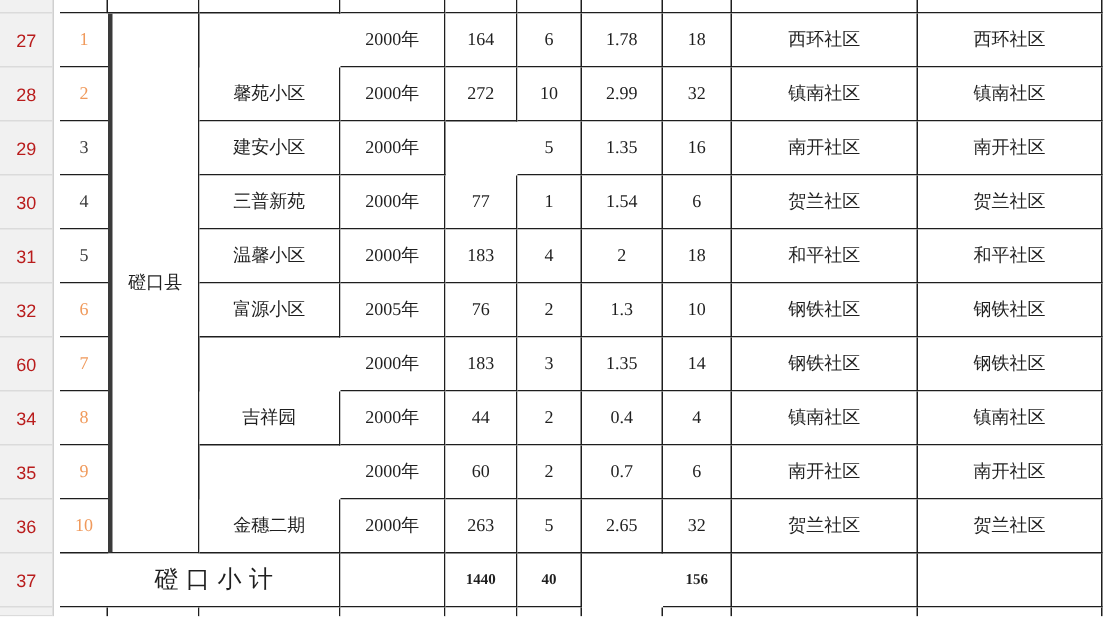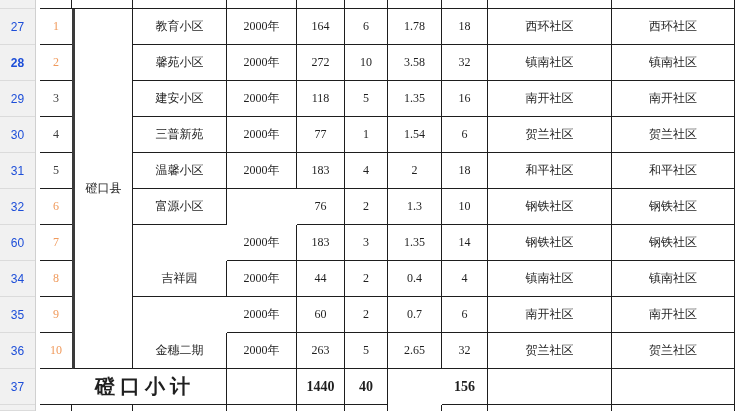--- a/index.html
+++ b/index.html
@@ -11,21 +11,21 @@
   
   #gutter{
     position:absolute;left:0;top:0;width:36px;height:411px;
     background:#F1F1F1;border-right:1px solid #D0D0D0;box-sizing:border-box;
     display:flex;flex-direction:column;
     font-family:"Liberation Sans","DejaVu Sans",sans-serif;
   }
   .gcell{
     box-sizing:border-box;width:100%;
     display:flex;align-items:center;justify-content:center;
-    font-size:12px;color:#1d4ed8;border-bottom:1px solid #DBDBDB;
+    font-size:12px;color:#b91c1c;border-bottom:1px solid #DBDBDB;
   }
   
   #grid{
     position:absolute;left:40px;top:0;width:695px;height:411px;
     display:grid;
     grid-template-columns:32px 61px 94px 70px 48px 43px 54px 46px 124px 123px;
     grid-template-rows:9px repeat(10,36px) 36px 6px;
   }
   .cell{
     box-sizing:border-box;display:flex;align-items:center;justify-content:center;
@@ -36,34 +36,34 @@
   .no-right{border-right:none;}
   .no-bottom{border-bottom:none;}
   .county-cell{
     grid-column:2;grid-row:2/12;
     border-left:3px solid #3A3A3A;
   }
   .seq-orange{color:#F09A5C;}
   .seq-dark{color:#3C3C3C;}
   .subtotal-label{
     grid-column:1/4;grid-row:12;
-    font-weight:bold;font-size:20px;letter-spacing:5px;padding-left:24px;
+    font-weight:normal;font-size:16px;letter-spacing:5px;padding-left:24px;
   }
-  .subtotal-num{font-weight:bold;font-size:14px;}
+  .subtotal-num{font-weight:bold;font-size:10px;}
   .r12{grid-row:12;}
 </style>
 </head>
 <body>
 
 <div id="sheet">
 
   <div id="gutter">
       <div class="gcell" style="height: 9px;"></div>
       <div class="gcell" style="height: 36px;">27</div>
-      <div class="gcell" style="height: 36px; font-weight: bold;">28</div>
+      <div class="gcell" style="height: 36px;">28</div>
       <div class="gcell" style="height: 36px;">29</div>
       <div class="gcell" style="height: 36px;">30</div>
       <div class="gcell" style="height: 36px;">31</div>
       <div class="gcell" style="height: 36px;">32</div>
       <div class="gcell" style="height: 36px;">60</div>
       <div class="gcell" style="height: 36px;">34</div>
       <div class="gcell" style="height: 36px;">35</div>
       <div class="gcell" style="height: 36px;">36</div>
       <div class="gcell" style="height: 36px;">37</div>
       <div class="gcell" style="height: 6px;"></div>
@@ -84,59 +84,58 @@
       <div class="cell" style="grid-area: 1 / 2;"></div>
       <div class="cell" style="grid-area: 1 / 3;"></div>
       <div class="cell" style="grid-area: 1 / 4;"></div>
       <div class="cell" style="grid-area: 1 / 5;"></div>
       <div class="cell" style="grid-area: 1 / 6;"></div>
       <div class="cell" style="grid-area: 1 / 7;"></div>
       <div class="cell" style="grid-area: 1 / 8;"></div>
       <div class="cell" style="grid-area: 1 / 9;"></div>
       <div class="cell" style="grid-area: 1 / 10;"></div>
       <div class="cell no-right seq-orange" style="grid-area: 2 / 1;">1</div>
-      <div class="cell" style="grid-area: 2 / 3;">教育小区</div>
       <div class="cell" style="grid-area: 2 / 4;">2000年</div>
       <div class="cell no-right seq-orange" style="grid-area: 3 / 1;">2</div>
       <div class="cell" style="grid-area: 3 / 3; text-align: right;">馨苑小区</div>
       <div class="cell" style="grid-area: 3 / 4;">2000年</div>
       <div class="cell no-right seq-dark" style="grid-area: 4 / 1;">3</div>
       <div class="cell" style="grid-area: 4 / 3;">建安小区</div>
       <div class="cell" style="grid-area: 4 / 4;">2000年</div>
       <div class="cell no-right seq-dark" style="grid-area: 5 / 1;">4</div>
       <div class="cell" style="grid-area: 5 / 3;">三普新苑</div>
       <div class="cell" style="grid-area: 5 / 4;">2000年</div>
       <div class="cell no-right seq-dark" style="grid-area: 6 / 1;">5</div>
       <div class="cell" style="grid-area: 6 / 3;">温馨小区</div>
       <div class="cell" style="grid-area: 6 / 4;">2000年</div>
       <div class="cell no-right seq-orange" style="grid-area: 7 / 1;">6</div>
       <div class="cell" style="grid-area: 7 / 3;">富源小区</div>
+      <div class="cell" style="grid-area: 7 / 4;">2005年</div>
       <div class="cell no-right seq-orange" style="grid-area: 8 / 1;">7</div>
       <div class="cell" style="grid-area: 8 / 4;">2000年</div>
       <div class="cell no-right seq-orange" style="grid-area: 9 / 1;">8</div>
       <div class="cell" style="grid-area: 9 / 3;">吉祥园</div>
       <div class="cell" style="grid-area: 9 / 4;">2000年</div>
       <div class="cell no-right seq-orange" style="grid-area: 10 / 1;">9</div>
       <div class="cell" style="grid-area: 10 / 4;">2000年</div>
       <div class="cell no-right seq-orange" style="grid-area: 11 / 1;">10</div>
       <div class="cell" style="grid-area: 11 / 3;">金穗二期</div>
       <div class="cell" style="grid-area: 11 / 4;">2000年</div>
       <div class="cell" style="grid-area: 2 / 5;">164</div>
       <div class="cell" style="grid-area: 2 / 6;">6</div>
       <div class="cell" style="grid-area: 2 / 7;">1.78</div>
       <div class="cell" style="grid-area: 2 / 8;">18</div>
       <div class="cell" style="grid-area: 2 / 9;">西环社区</div>
       <div class="cell" style="grid-area: 2 / 10;">西环社区</div>
       <div class="cell" style="grid-area: 3 / 5;">272</div>
       <div class="cell" style="grid-area: 3 / 6;">10</div>
-      <div class="cell" style="grid-area: 3 / 7;">3.58</div>
+      <div class="cell" style="grid-area: 3 / 7;">2.99</div>
       <div class="cell" style="grid-area: 3 / 8;">32</div>
       <div class="cell" style="grid-area: 3 / 9;">镇南社区</div>
       <div class="cell" style="grid-area: 3 / 10;">镇南社区</div>
-      <div class="cell" style="grid-area: 4 / 5;">118</div>
       <div class="cell" style="grid-area: 4 / 6;">5</div>
       <div class="cell" style="grid-area: 4 / 7;">1.35</div>
       <div class="cell" style="grid-area: 4 / 8;">16</div>
       <div class="cell" style="grid-area: 4 / 9;">南开社区</div>
       <div class="cell" style="grid-area: 4 / 10;">南开社区</div>
       <div class="cell" style="grid-area: 5 / 5;">77</div>
       <div class="cell" style="grid-area: 5 / 6;">1</div>
       <div class="cell" style="grid-area: 5 / 7;">1.54</div>
       <div class="cell" style="grid-area: 5 / 8;">6</div>
       <div class="cell" style="grid-area: 5 / 9;">贺兰社区</div>

